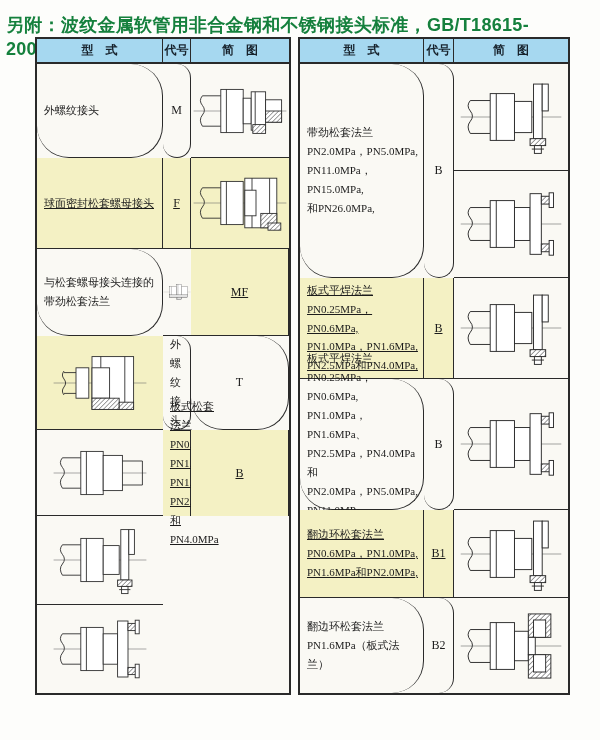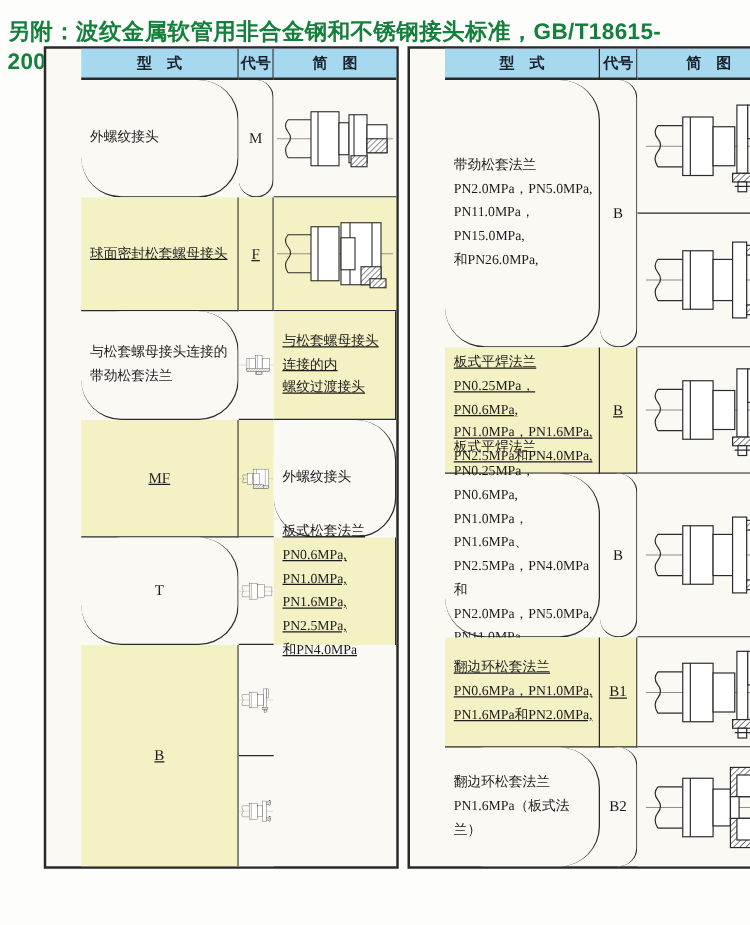--- a/index.html
+++ b/index.html
@@ -10,21 +10,20 @@
   }
   .page-title{
     position:absolute;left:6px;top:13px;width:560px;
     font-family:"Liberation Sans","DejaVu Sans",sans-serif;
     font-weight:bold;font-size:18px;letter-spacing:.3px;color:#15803d;
   }
   .tables{position:absolute;left:35px;top:37px;display:flex;}
   .ftable{
     display:grid;border:2px solid var(--border,#2a2a2a);
     background:var(--row-white,#faf9f4);
-    padding-left:28px;
   }
   .ftable.left{grid-template-columns:126px 28px 98px;
     grid-template-rows:25px 94px 91px 87px 94px 86px 177px;}
   .ftable.right{margin-left:7px;grid-template-columns:124px 30px 114px;
     grid-template-rows:25px 214px 101px 131px 88px 95px;}
   .c{
     border-right:1px solid var(--border,#2a2a2a);
     border-bottom:1px solid var(--border,#2a2a2a);
     box-sizing:border-box;min-width:0;min-height:0;
     display:flex;align-items:center;
@@ -181,22 +180,20 @@
     </div>
 
     <div class="c typ white">与松套螺母接头连接的
 带劲松套法兰</div>
     <div class="c dia last-col">
       <svg class="diag" viewBox="0 0 120 90">
           <use href="#d-mm"></use>
         </svg>
     </div>
 
-    <div class="c typ yellow">与松套螺母接头连接的内
-螺纹过渡接头</div>
     <div class="c cod yellow">MF</div>
     <div class="c dia last-col yellow">
       <svg class="diag" viewBox="0 0 120 90">
           <use href="#d-mf"></use>
         </svg>
     </div>
 
     <div class="c typ white">外螺纹接头</div>
     <div class="c cod white">T</div>
     <div class="c dia last-col">

